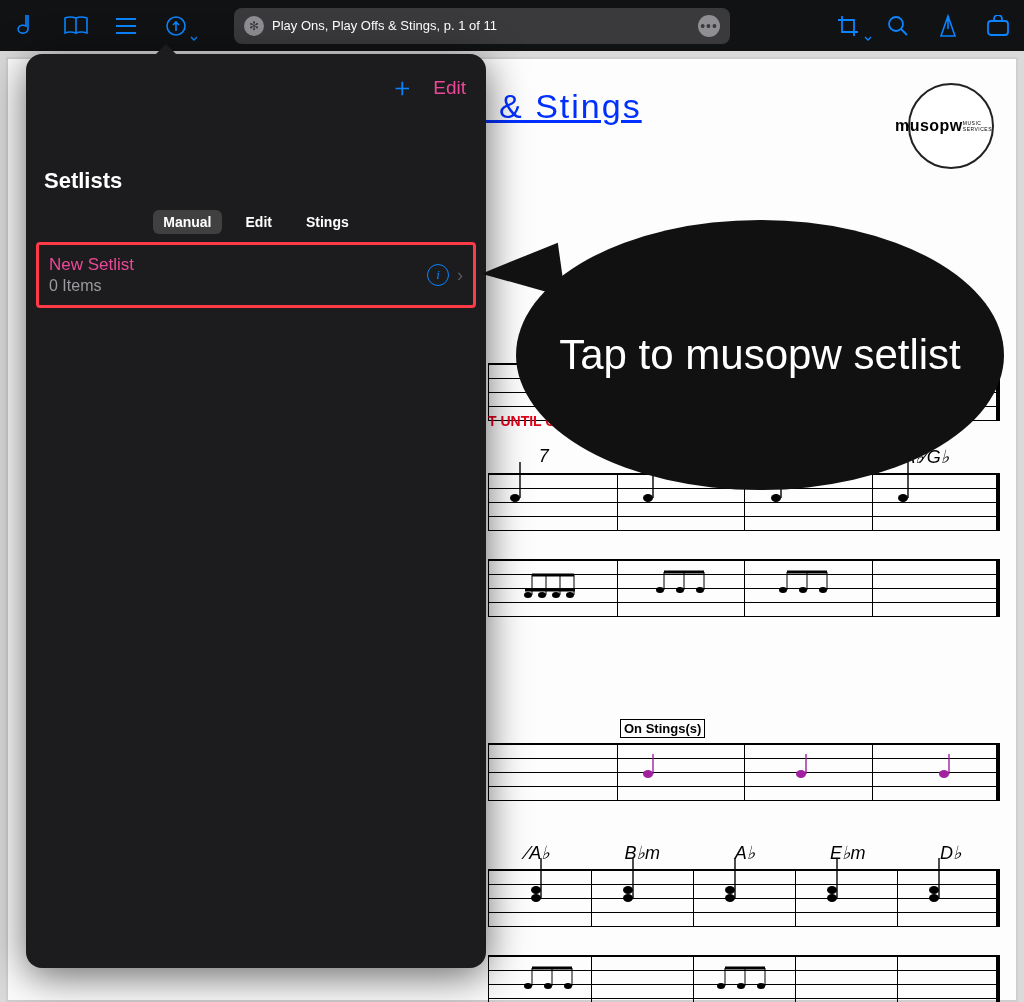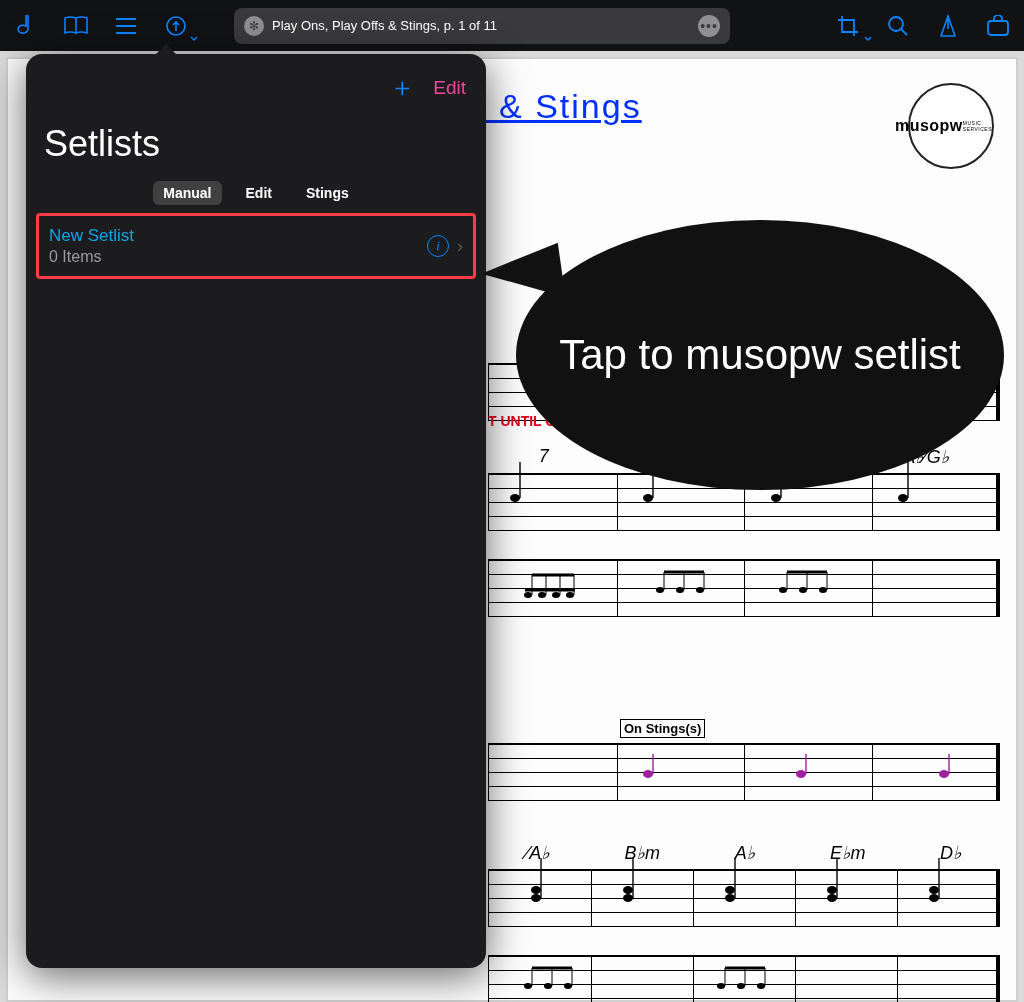--- a/index.html
+++ b/index.html
@@ -132,38 +132,38 @@
     border-bottom:10px solid #1c1c1e;
   }
   .popover-top {
     display:flex; justify-content:flex-end; align-items:center;
     padding: 0 20px 18px 20px;
     gap: 18px;
   }
   .popover-top .plus { color:#0a84ff; font-size:26px; font-weight:300; cursor:pointer;}
   .popover-top .edit { color:#ec4899; font-size:19px; cursor:pointer;}
   .popover-title {
-    font-size:36px; font-weight:400; padding:0 18px 16px 18px;
+    font-size:22px; font-weight:700; padding:0 18px 16px 18px;margin-top:45px;
   }
   .segmented {
     display:flex; gap:14px; justify-content:center; align-items:center;
     font-size:14px; font-weight:600;
     margin-bottom:8px;
   }
   .seg-btn { padding:4px 10px; border-radius:6px; color:#fff; cursor:pointer;}
   .seg-btn.active { background:#404040; color:#fff; }
   .setlist-row {
     margin: 6px 10px 0 10px;
     border: 3px solid #ff3b47;
     border-radius:4px;
     padding: 10px 10px 10px 10px;
     display:flex; align-items:center;
   }
   .setlist-text { flex:1; }
-  .setlist-name { font-size:17px; color:#0ea5e9; }
+  .setlist-name { font-size:17px; color:#ec4899; }
   .setlist-sub { font-size:16px; color:#9a9a9f; margin-top:2px; }
   .info-circle {
     width:22px;height:22px;border:1.5px solid #0a84ff;border-radius:50%;
     display:flex;align-items:center;justify-content:center;
     color:#0a84ff;font-family:serif;font-style:italic;font-size:13px;
     margin-right:8px;
   }
   .chevron { color:#5a5a5f; font-size:18px; }
 
   

